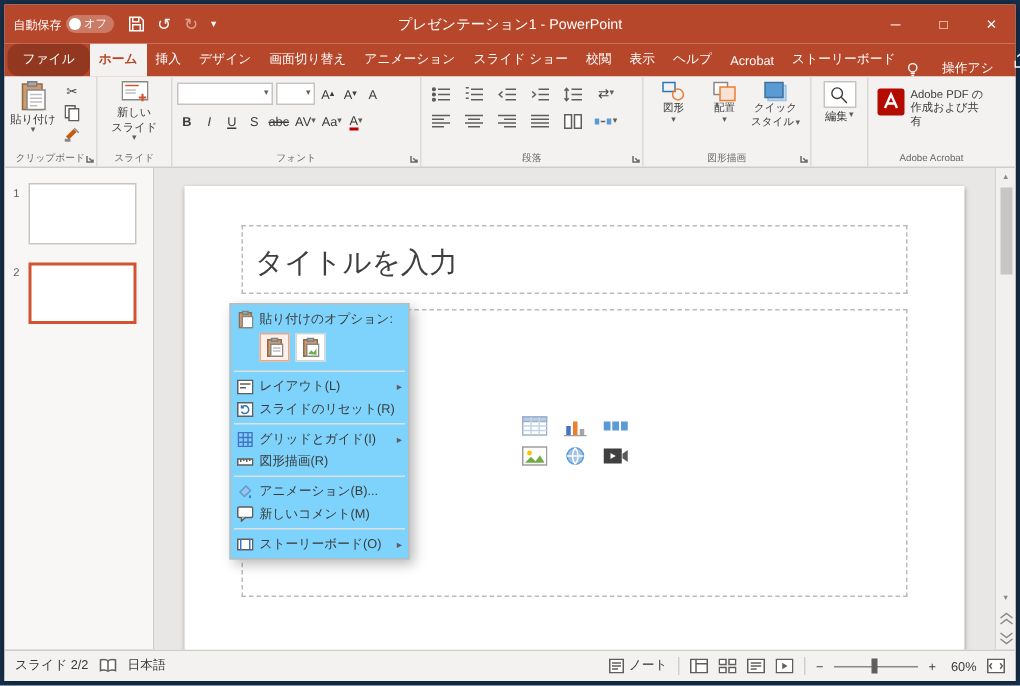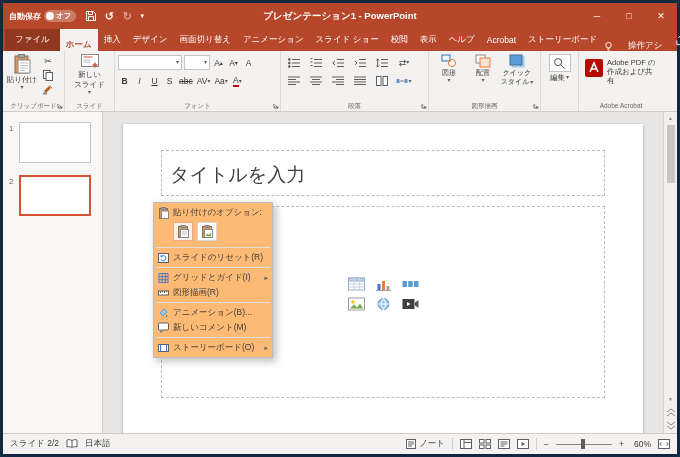--- a/index.html
+++ b/index.html
@@ -2,36 +2,36 @@
 <html><head>
 <meta charset="utf-8">
 <style>
   * { margin:0; padding:0; box-sizing:border-box; }
   html,body { width:680px; height:457px; }
   body { background:#17304a; font-family:"Liberation Sans","DejaVu Sans",sans-serif; overflow:hidden; position:relative; }
   svg { display:block; }
   .window { position:absolute; left:3px; top:3px; width:674px; height:451px; background:#f3f2f1; display:flex; flex-direction:column; box-shadow:0 0 6px rgba(0,0,0,.5); }
 
   
-  .titlebar { height:26px; background:#b7472a; color:#fff; display:flex; align-items:center; position:relative; flex:0 0 auto; padding-left:6px;font-weight:bold; }
+  .titlebar { height:26px; background:#b7472a; color:#fff; display:flex; align-items:center; position:relative; flex:0 0 auto; padding-left:6px; }
   .autosave { display:flex; align-items:center; gap:3px; font-size:8px; margin-right:6px; }
   .as-pill { display:flex; align-items:center; gap:2px; background:rgba(255,255,255,.28); border-radius:7px; height:12px; padding:0 5px 0 2px; font-size:7.5px; }
   .as-knob { width:8px; height:8px; border-radius:50%; background:#fff; }
   .tb-ic { width:18px; height:18px; display:flex; align-items:center; justify-content:center; font-size:11px; }
   .tb-ic.sm { width:12px; font-size:7px; }
   .dim { opacity:.5; }
   .title-center { position:absolute; left:50%; transform:translateX(-50%); font-size:9.5px; white-space:nowrap; }
   .win-controls { margin-left:auto; display:flex; height:100%; }
   .win-btn { width:32px; display:flex; align-items:center; justify-content:center; font-size:9px; }
 
   
   .tabrow { height:22px; background:#b7472a; display:flex; align-items:stretch; color:#fff; font-size:8.5px; padding-left:2px; flex:0 0 auto; }
   .tab { display:flex; align-items:center; padding:0 6px; white-space:nowrap; }
-  .tab.file { background:rgba(0,0,0,.2); padding:0 10px; }
-  .tab.active { background:#f3f2f1; color:#b7472a; font-weight:bold;align-items:flex-end; }
+  .tab.file { background:rgba(0,0,0,.2); padding:0 10px;border-radius:8px; }
+  .tab.active { background:#f3f2f1; color:#b7472a; font-weight:bold; }
   .tabrow-right { margin-left:auto; display:flex; align-items:center; gap:9px; padding-right:9px; }
   .tellme { display:flex; align-items:center; gap:14px; white-space:nowrap;margin-top:12px; }
 
   
   .ribbon { height:61px; background:#f3f2f1; border-bottom:1px solid #cfcdcb; display:flex; flex:0 0 auto; }
   .g { position:relative; border-right:1px solid #dcdad8; padding:3px 3px 11px 3px; }
   .g-label { position:absolute; bottom:0; left:0; right:0; text-align:center; font-size:6.5px; color:#6a6865; line-height:10px; white-space:nowrap; }
   .launcher { position:absolute; right:1px; bottom:2px; }
   .bigv { display:flex; flex-direction:column; align-items:center; gap:1px; height:44px; font-size:7.5px; color:#3b3a39; text-align:center; line-height:9px; }
   .caret { font-size:6px; color:#605e5c; line-height:5px; }
@@ -59,21 +59,21 @@
   .slide { position:absolute; left:50%; transform:translateX(-50%); top:12px; width:520px; height:376px; background:#fff; box-shadow:0 1px 3px rgba(0,0,0,.35); }
   .ph { position:absolute; border:1px dashed #bdbbb9; }
   .ph-title { left:38px; top:26px; width:444px; height:46px; }
   .ph-title-text { font-size:19px; color:#3f3f3f; padding:11px 0 0 8px; white-space:nowrap; }
   .ph-body { left:38px; top:82px; width:444px; height:192px; }
   .ph-body-line { display:flex; align-items:center; gap:5px; padding:4px 0 0 14px; font-size:12.5px; color:#555; white-space:nowrap; }
   .ph-icons { position:absolute; left:50%; top:46%; transform:translate(-50%,-50%); display:grid; grid-template-columns:repeat(3,18px); gap:6px 9px; }
   .ph-ic { width:18px; height:14px; display:flex; align-items:center; justify-content:center; }
 
   
-  .menu { position:absolute; left:50px; top:90px; width:120px; background:#fdba74; border:1px solid #bdbbb9; box-shadow:3px 3px 8px rgba(0,0,0,.28); z-index:10; padding:2px 0; font-size:8.5px; color:#3b3a39; }
+  .menu { position:absolute; left:50px; top:90px; width:120px; background:#7dd3fc; border:1px solid #bdbbb9; box-shadow:3px 3px 8px rgba(0,0,0,.28); z-index:10; padding:2px 0; font-size:8.5px; color:#3b3a39; }
   .menu-header { display:flex; align-items:center; height:16px; }
   .menu-gutter { width:19px; display:flex; justify-content:center; flex:0 0 auto; }
   .paste-row { display:flex; gap:4px; padding:1px 0 4px 19px; }
   .paste-opt { width:20px; height:19px; border:1px solid #d8d6d4; background:#fff; display:flex; align-items:center; justify-content:center; }
   .paste-opt.first { border-color:#f0a583; background:#fdf0eb; }
   .menu-item { display:flex; align-items:center; height:15px; white-space:nowrap; }
   .menu-arrow { margin-left:auto; padding-right:4px; font-size:7px; color:#605e5c; }
   .menu-sep { height:1px; background:#e1dfdd; margin:2px 2px; }
 
   
@@ -590,20 +590,30 @@
                 <rect x="0.5" y="1.5" width="9" height="11" fill="#d29b6a" stroke="#8c6b4a"></rect>
                 <rect x="3" y="0.5" width="4" height="2" fill="#a6a6a6" stroke="#7f7f7f"></rect>
                 <rect x="2.5" y="4.5" width="8" height="8" fill="#fff" stroke="#8a8886"></rect>
                 <path d="M3.5 11l2-2.5 1.5 1.5 2-2.5v4z" fill="#70ad47"></path>
               </svg>
             </span>
         </div>
         <div class="menu-sep"></div>
         <div class="menu-item">
           <span class="menu-gutter">
+              <svg width="11" height="10" viewBox="0 0 11 10" fill="#fff" stroke="#605e5c">
+                <rect x="0.5" y="0.5" width="10" height="9"></rect>
+                <path d="M2 3h7M2 5.5h4"></path>
+              </svg>
+            </span>
+          <span>レイアウト(L)</span>
+          <span class="menu-arrow">▸</span>
+        </div>
+        <div class="menu-item">
+          <span class="menu-gutter">
               <svg width="11" height="10" viewBox="0 0 11 10" fill="none" stroke="#605e5c">
                 <rect x="0.5" y="0.5" width="10" height="9" fill="#fff"></rect>
                 <path d="M3 6.5a2.6 2.6 0 1 0 .6-3.4M3 2.2v1.6h1.6" stroke="#2e75b6"></path>
               </svg>
             </span>
           <span>スライドのリセット(R)</span>
         </div>
         <div class="menu-sep"></div>
         <div class="menu-item">
           <span class="menu-gutter">

